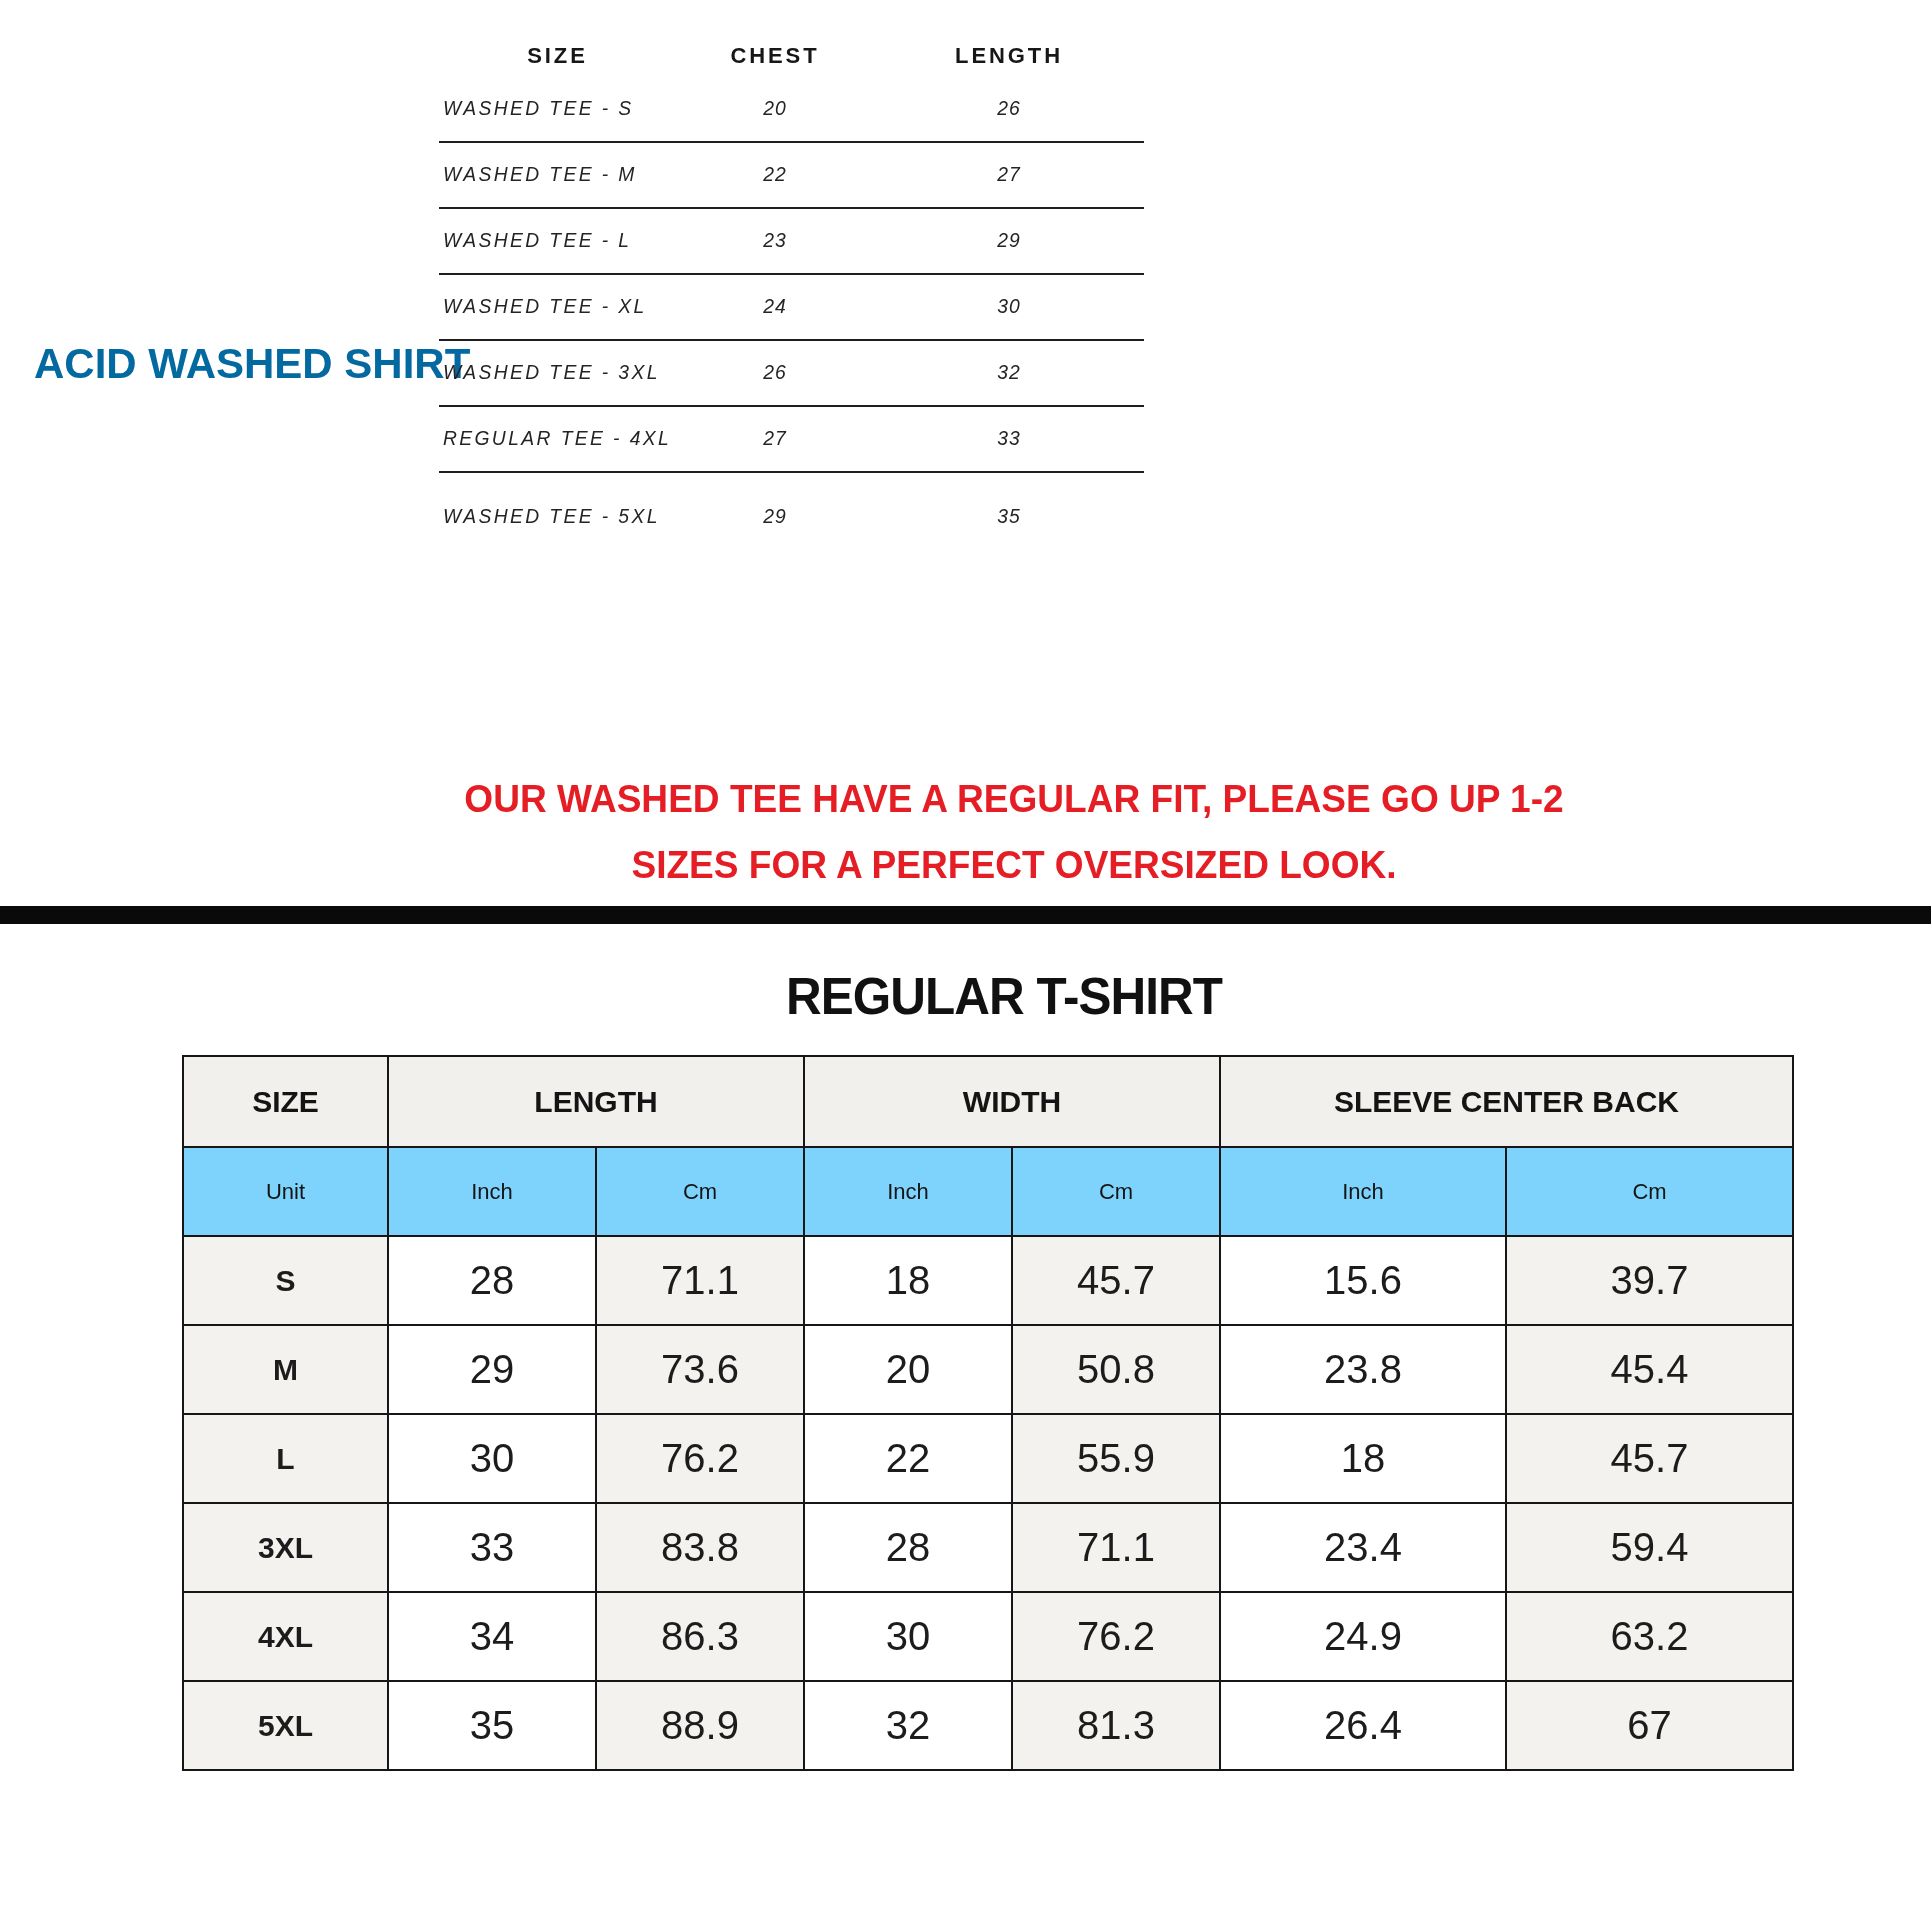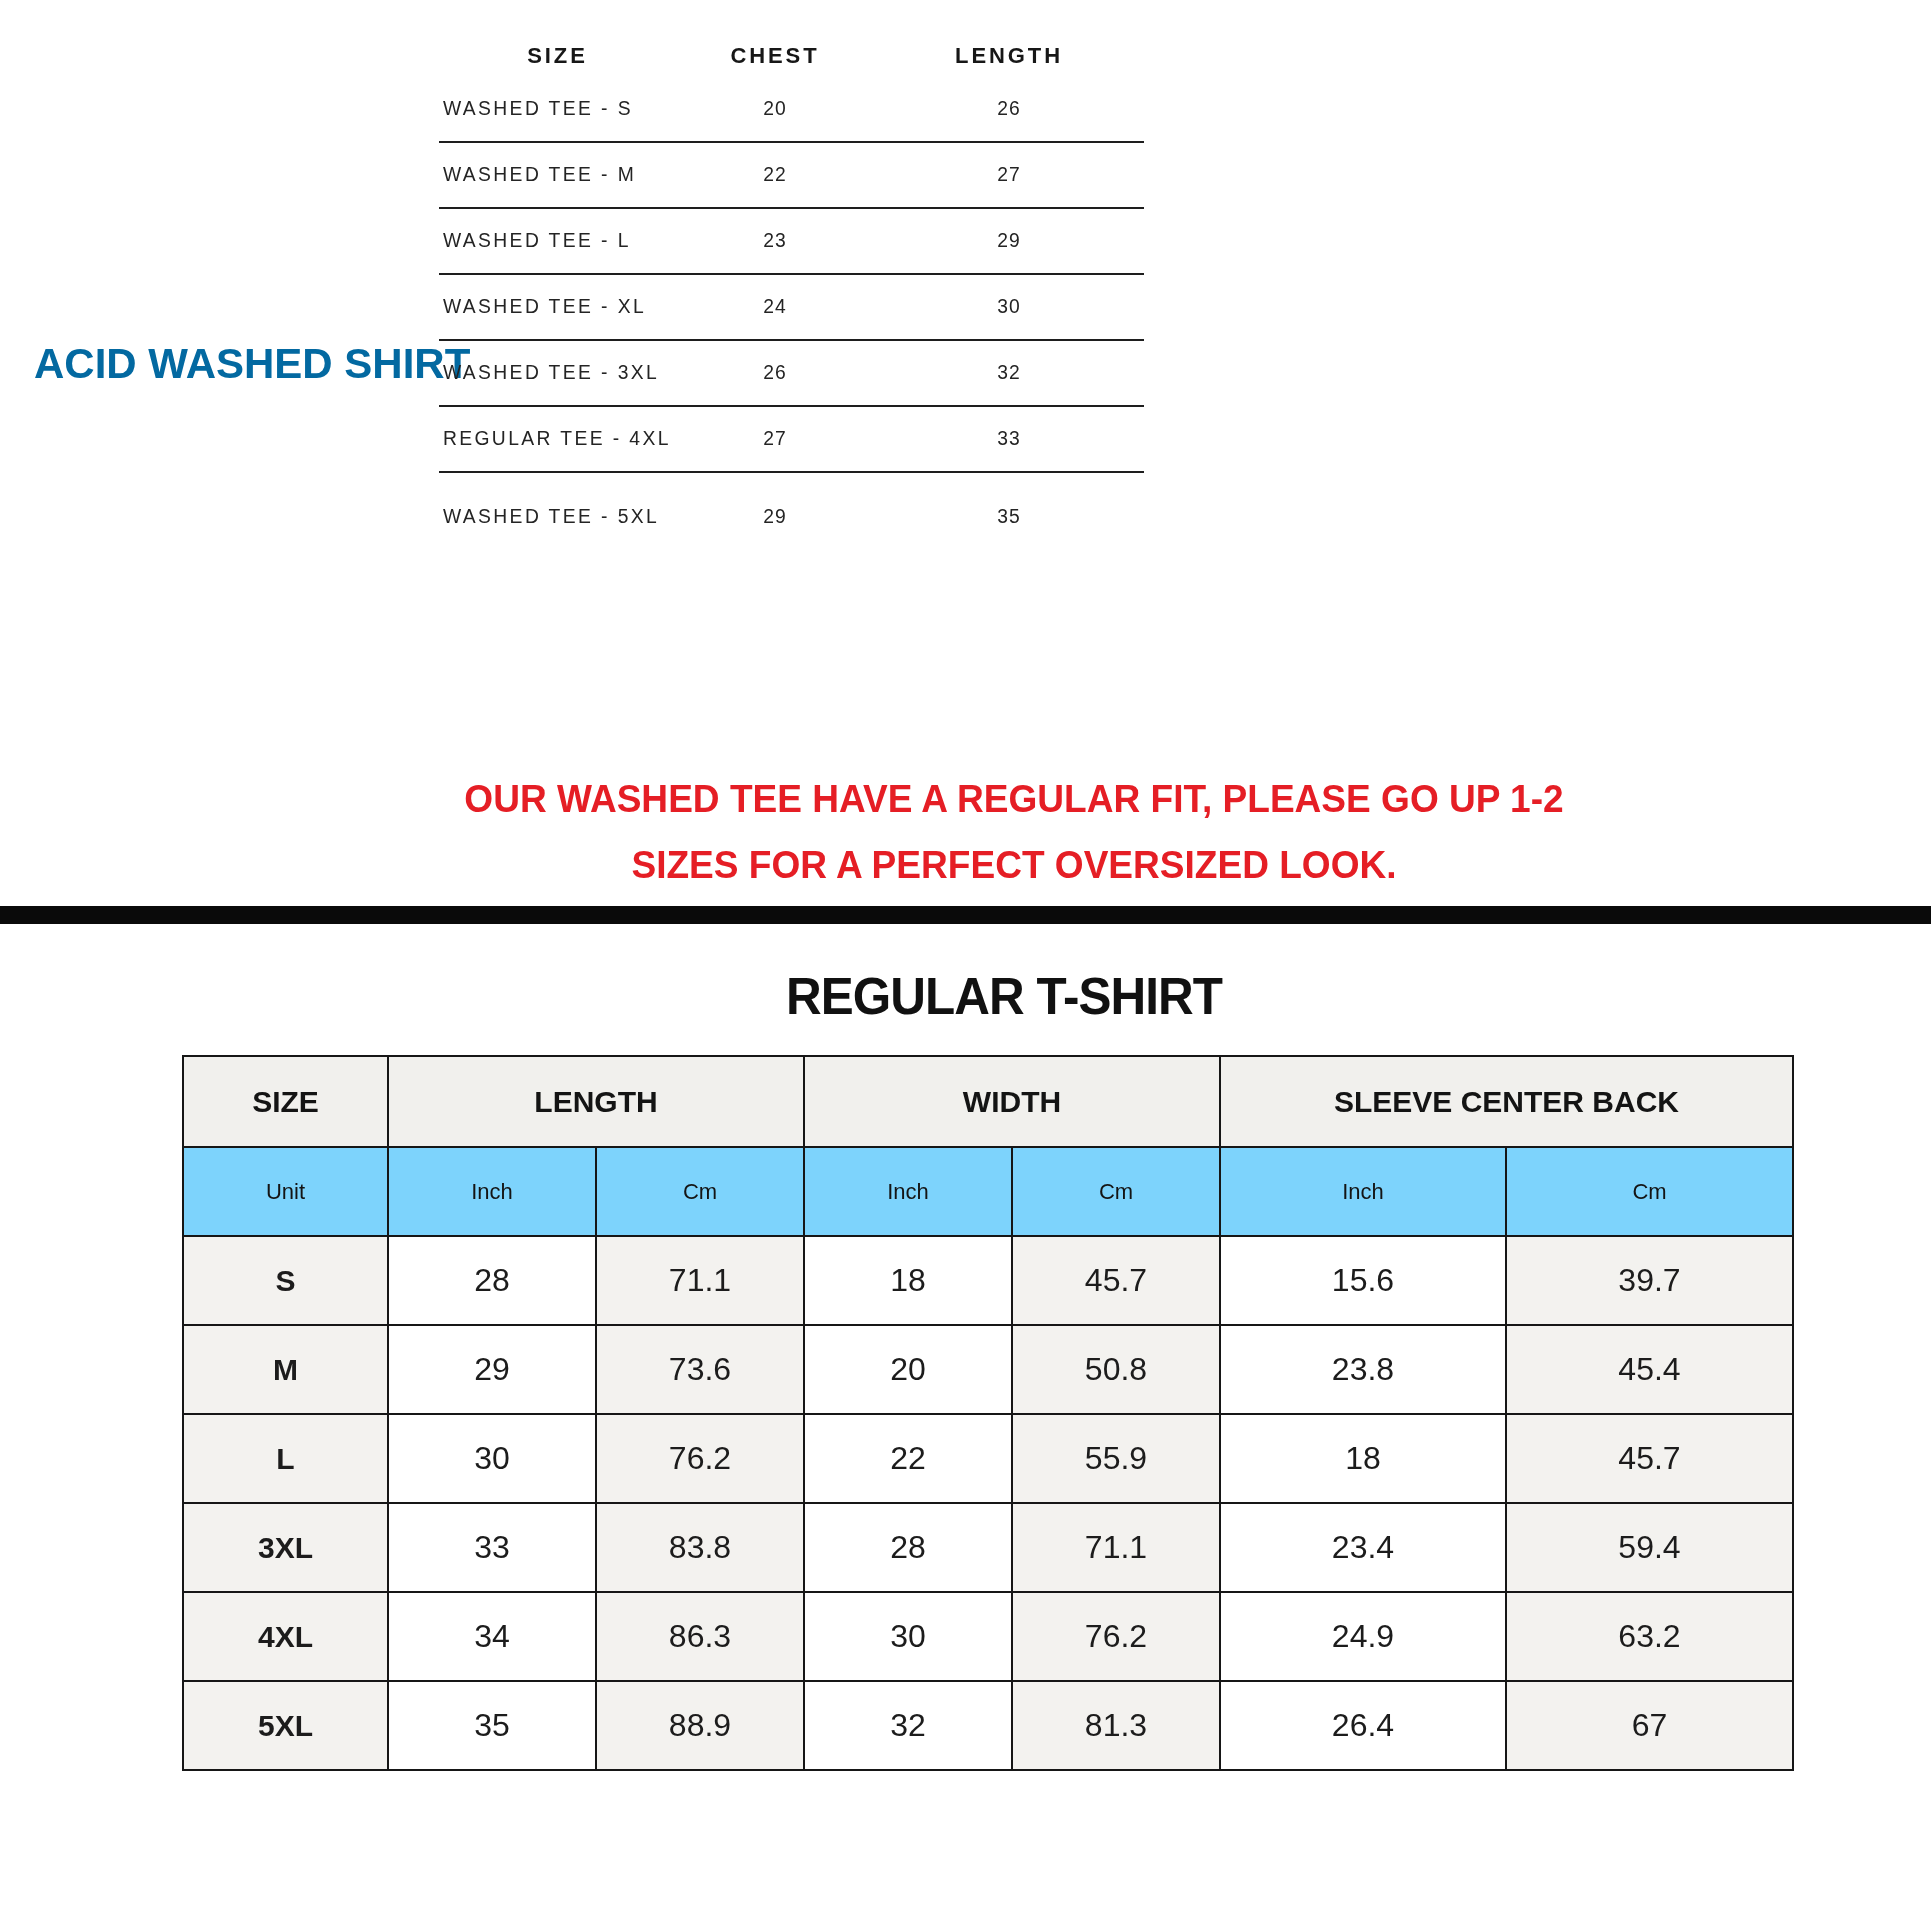--- a/index.html
+++ b/index.html
@@ -5,41 +5,41 @@
   html,body{margin:0;padding:0;}
   body{
     width:1931px;height:1931px;position:relative;background:#ffffff;
     font-family:"Liberation Sans",sans-serif;color:#1a1a1a;overflow:hidden;
   }
   
   .washed-table{position:absolute;left:439px;top:34px;width:705px;}
   .wt-header{display:grid;grid-template-columns:237px 198px 270px;height:43px;align-items:center;}
   .wt-header div{font-weight:700;font-size:22px;letter-spacing:2.9px;text-align:center;color:#171717;}
   .wt-row{display:grid;grid-template-columns:237px 198px 270px;height:64px;align-items:center;
-          border-bottom:2.9px solid #1e1e1e;}
+          border-bottom:2.9px solid #1e1e1e;font-style:italic;}
   .wt-row:last-child{border-bottom:none;margin-top:12px;}
   .wt-size{font-size:19.3px;font-weight:500;letter-spacing:2.4px;color:#242424;text-align:left;padding-left:3.9px;}
   .wt-num{font-size:19.3px;font-weight:500;letter-spacing:1px;color:#242424;text-align:center;}
   
   .acid-title{position:absolute;left:34px;top:340px;font-size:42px;font-weight:700;color:#0369a1;letter-spacing:0;}
   
   .note{position:absolute;left:338px;top:766px;width:1352px;text-align:center;
         font-weight:700;font-size:39px;line-height:66px;color:#e51e25;transform:scaleX(.95);}
   
   .divider{position:absolute;left:0;top:906px;width:1931px;height:18.3px;background:#0a0a0a;}
   
   .regular-title{position:absolute;left:87px;top:966px;width:1834px;text-align:center;
                  font-size:52px;font-weight:800;color:#111;letter-spacing:-1px;transform:scaleX(.95);}
   .size-table{position:absolute;left:182px;top:1055px;border-collapse:collapse;table-layout:fixed;}
   .size-table th,.size-table td{
     border:2.9px solid #161616;text-align:center;vertical-align:middle;padding:0;
   }
   .size-table .group-row th{height:89px;font-size:30px;font-weight:700;background:#f1f0ed;color:#141414;}
   .size-table .unit-row th{height:87px;font-size:22px;font-weight:400;background:#7dd3fc;color:#141414;}
-  .size-table td{height:87px;font-size:32px;font-weight:400;background:#ffffff;color:#1c1c1c;}
+  .size-table td{height:87px;font-size:40px;font-weight:400;background:#ffffff;color:#1c1c1c;}
   .size-table td:first-child{background:#f3f2ef;font-weight:700;font-size:30px;}
   .size-table td:nth-child(3),.size-table td:nth-child(5),.size-table td:nth-child(7){background:#f3f2ef;}
 </style>
 </head>
 <body>
 
 <div class="acid-title">ACID WASHED SHIRT</div>
 
 <div class="washed-table">
   <div class="wt-header">

